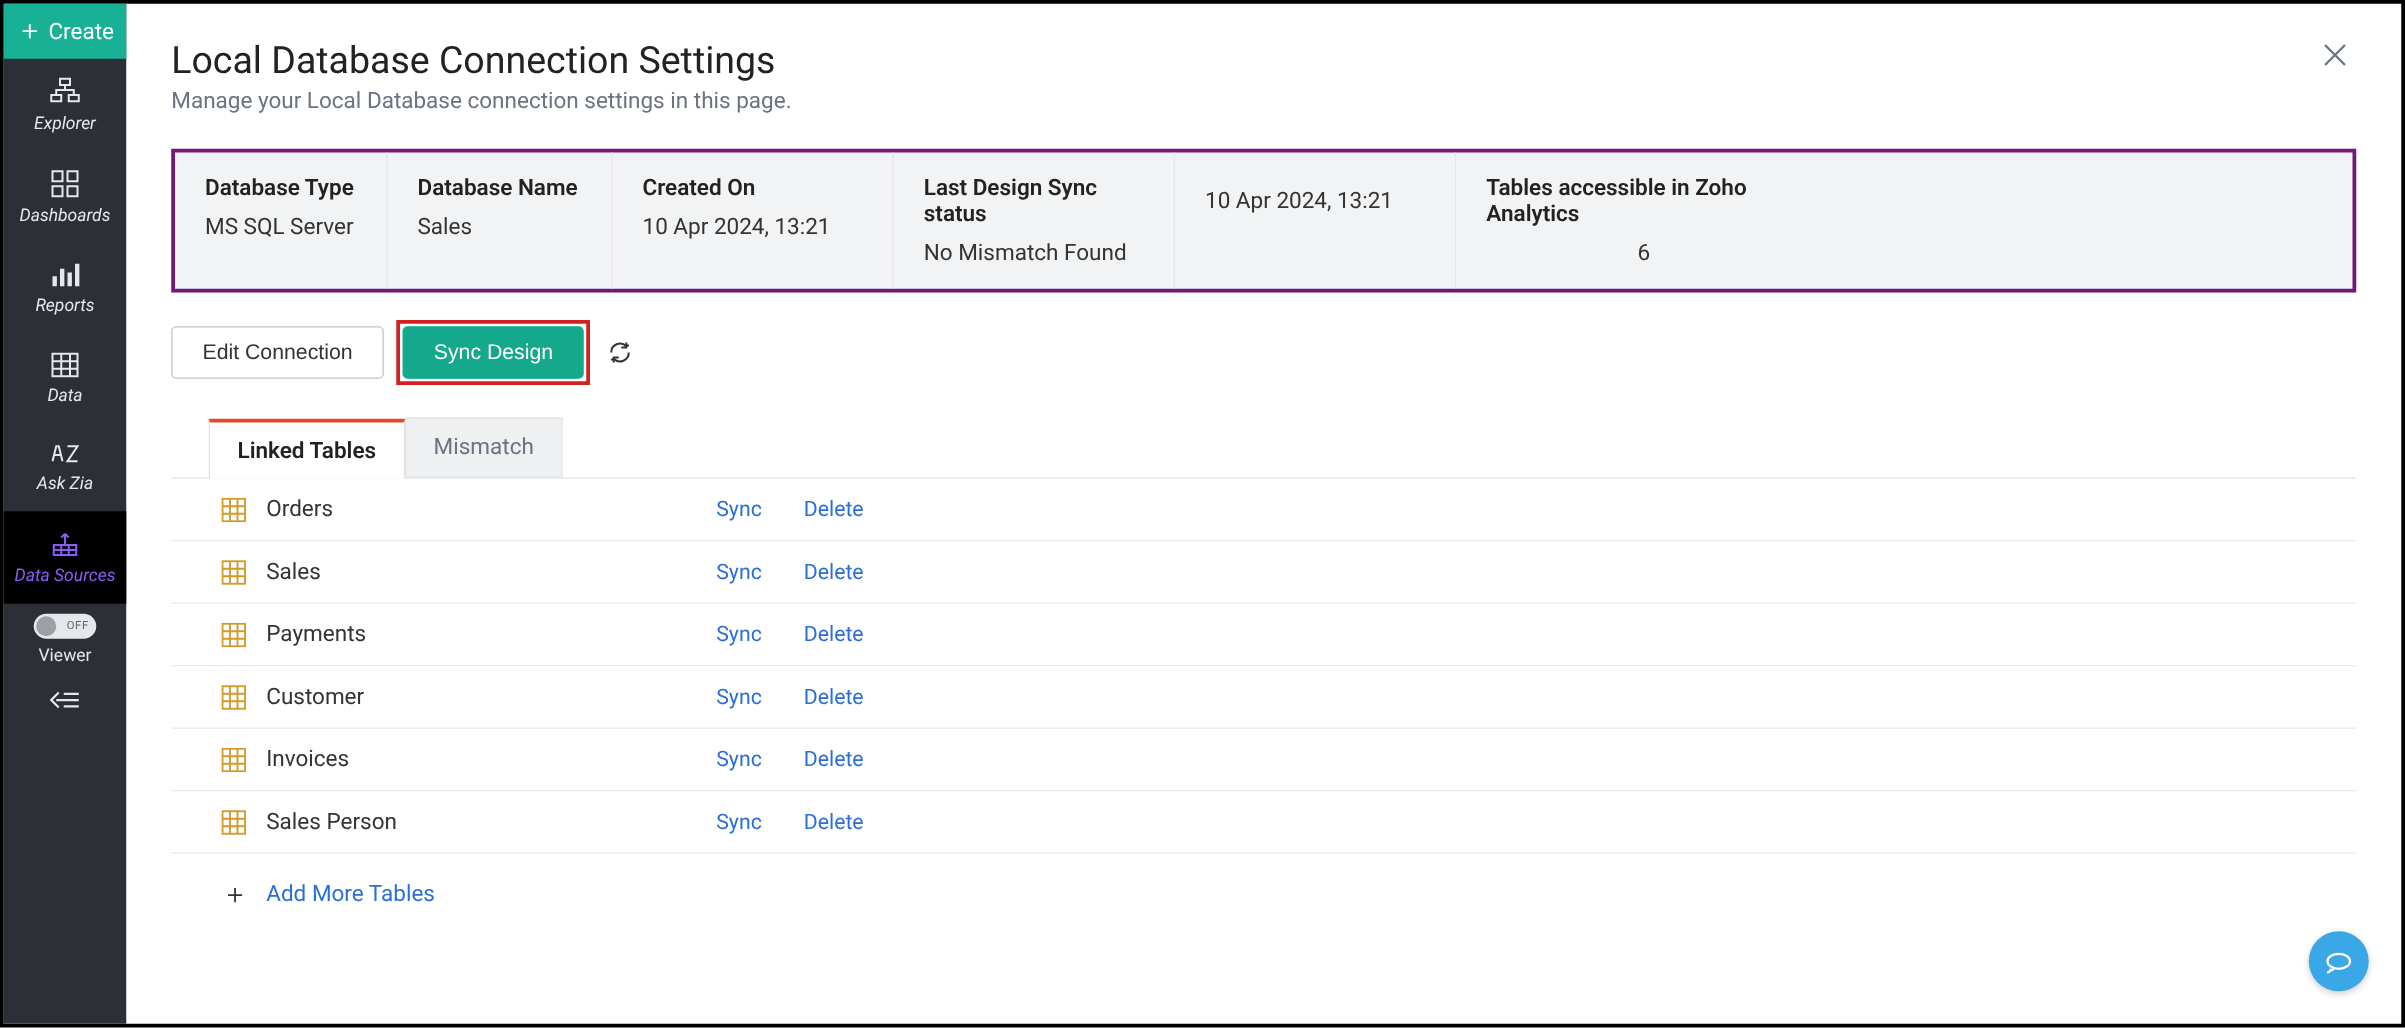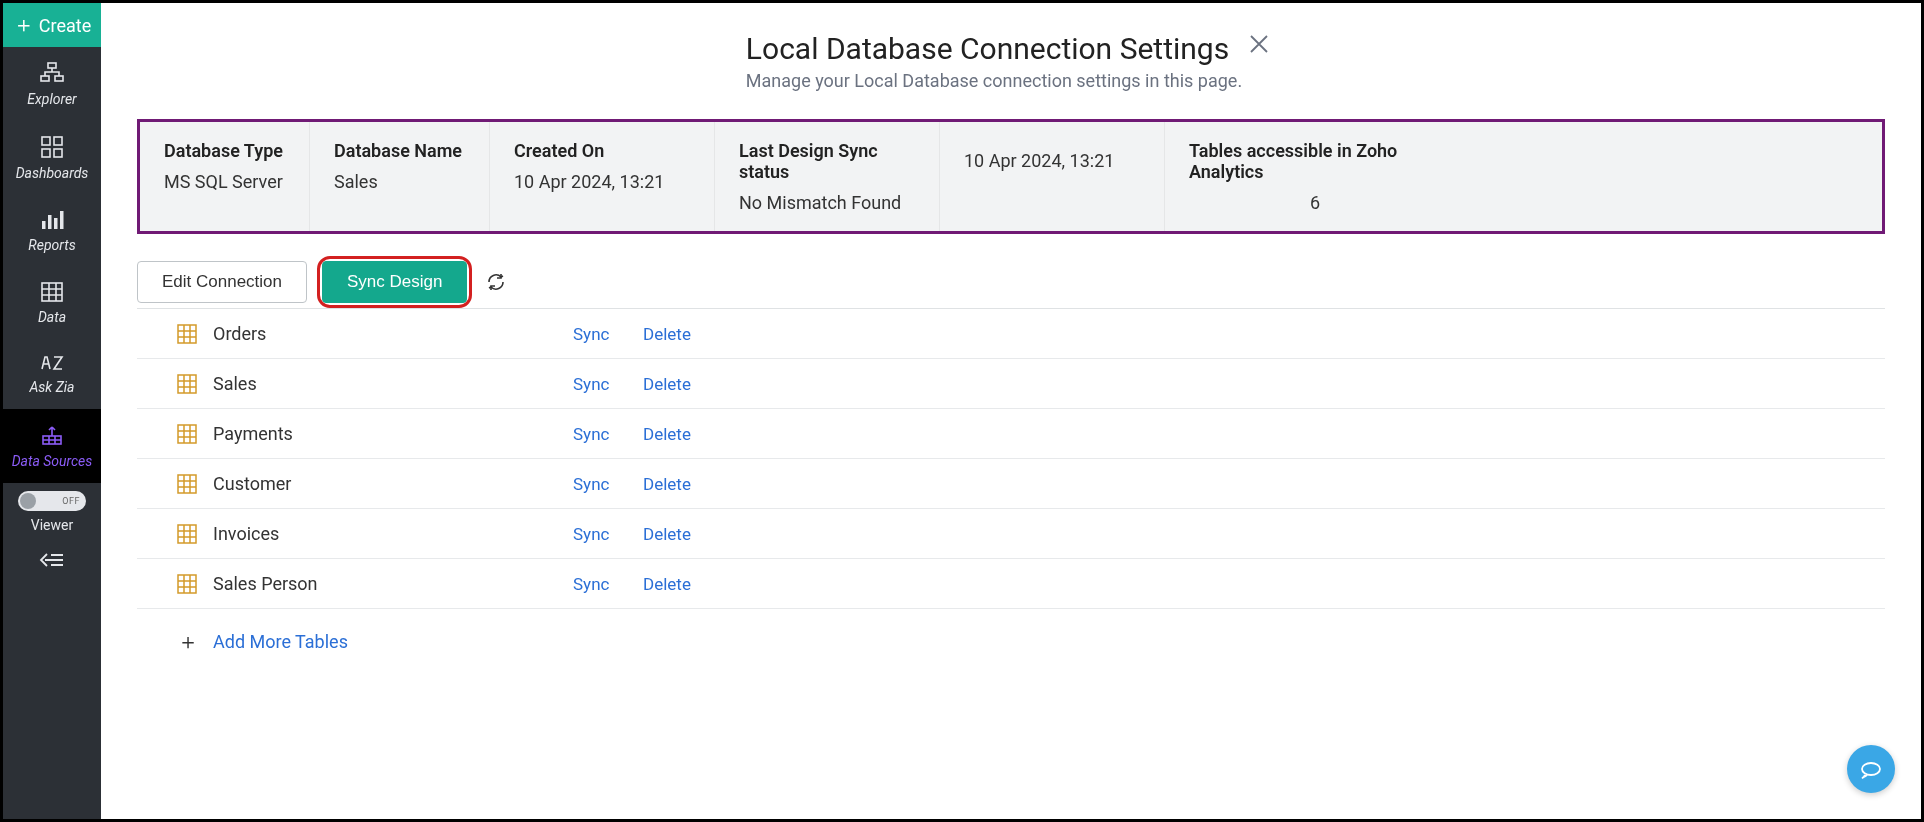--- a/index.html
+++ b/index.html
@@ -24,38 +24,38 @@
     gap: 6px; padding: 14px 4px; font-size: 14px; color: #e5e7eb; cursor: pointer;
   }
   .nav-item.active { background: #000; color: #8b5cf6; }
   .nav-item .nav-icon { display: flex; align-items: center; justify-content: center; }
   .nav-item .nav-label { font-size: 14px; font-style: italic; }
   .sidebar-bottom {
     display: flex; flex-direction: column; align-items: center;
     gap: 4px; padding: 8px 4px 4px;
   }
   .viewer-toggle {
-    width: 68px; height: 20px; border-radius: 999px; background: #e5e7eb;
+    width: 50px; height: 20px; border-radius: 999px; background: #e5e7eb;
     display: flex; align-items: center; justify-content: flex-end; padding: 2px;
     font-size: 9px; color: #666; position: relative;
   }
   .viewer-toggle .knob {
     position: absolute; left: 2px; top: 2px; width: 16px; height: 16px;
     border-radius: 50%; background: #9aa0a6;
   }
   .viewer-toggle .off { position: absolute; right: 6px; font-size: 9px; letter-spacing: 0.5px; }
   .viewer-label { font-size: 14px; color: #e5e7eb; margin-top: 2px; }
   .collapse-row {
     display: flex; align-items: center; justify-content: center;
     width: 100%; height: 46px; color: #e5e7eb; cursor: pointer;
   }
 
   
   .main { position: absolute; left: 98px; right: 0; top: 0; bottom: 0; padding: 28px 36px 24px 36px; }
-  .page-header { display: flex; align-items: flex-start; justify-content: center; }
+  .page-header { display: flex; align-items: flex-start; justify-content: space-between; }
   .page-title { font-size: 30px; font-weight: 400; color: #222; }
   .page-subtitle { font-size: 18px; color: #6b7280; margin-top: 4px; }
   .close-btn { font-size: 26px; color: #6b7280; cursor: pointer; padding: 2px 6px; }
 
   .info-strip {
     margin-top: 28px; background: #f2f3f4; display: flex;
     border: 3px solid #701a75;
   }
   .info-cell {
     padding: 18px 24px; border-right: 1px solid #e5e6e7;
@@ -72,21 +72,21 @@
   .w-count .info-val { text-align: center; }
 
   .action-row { display: flex; align-items: center; gap: 10px; margin-top: 22px; }
   .btn {
     height: 42px; padding: 0 24px; border: 1px solid #bfc4c8; border-radius: 4px;
     background: #fff; color: #333; font-size: 17px; display: inline-flex;
     align-items: center; cursor: pointer;
   }
   .btn.primary { background: #14a88d; border-color: #14a88d; color: #fff; }
   .sync-highlight {
-    border: 3px solid #d32020; border-radius: 13px; padding: 2px;
+    border: 3px solid #d32020; border-radius: 0; padding: 2px;
     display: inline-flex;
   }
   .refresh-icon { color: #333; margin-left: 4px; display: inline-flex; cursor: pointer; }
 
   .tabs { display: flex; margin-top: 26px; margin-left: 30px; }
   .tab {
     padding: 12px 22px; font-size: 18px; background: #eef0f1; color: #6b7280;
     border: 1px solid #e2e4e6; cursor: pointer;
   }
   .tab.active {
@@ -265,20 +265,28 @@
     </span>
     <span class="refresh-icon">
       <svg width="20" height="20" viewBox="0 0 20 20" fill="none" stroke="currentColor" stroke-width="1.6">
         <path d="M3 10a7 7 0 0 1 12-5l2-1"></path>
           <path d="M17 10a7 7 0 0 1-12 5l-2 1"></path>
         <path d="M15 2v4h-4M5 18v-4h4"></path>
       </svg>
     </span>
   </div>
 
+  <div class="tabs">
+    <div class="tab active">
+      <span>Linked Tables</span>
+    </div>
+    <div class="tab">
+      <span>Mismatch</span>
+    </div>
+  </div>
   <div class="tabs-underline"></div>
 
   <div class="linked-table">
     <div class="linked-row">
       <span class="cell-icon">
         <svg width="20" height="20" viewBox="0 0 20 20" fill="none" stroke="#d39a2a" stroke-width="1.5">
             <rect x="1" y="1" width="18" height="18"></rect>
             <path d="M1 7h18M1 13h18M7 1v18M13 1v18"></path>
           </svg>
       </span>

